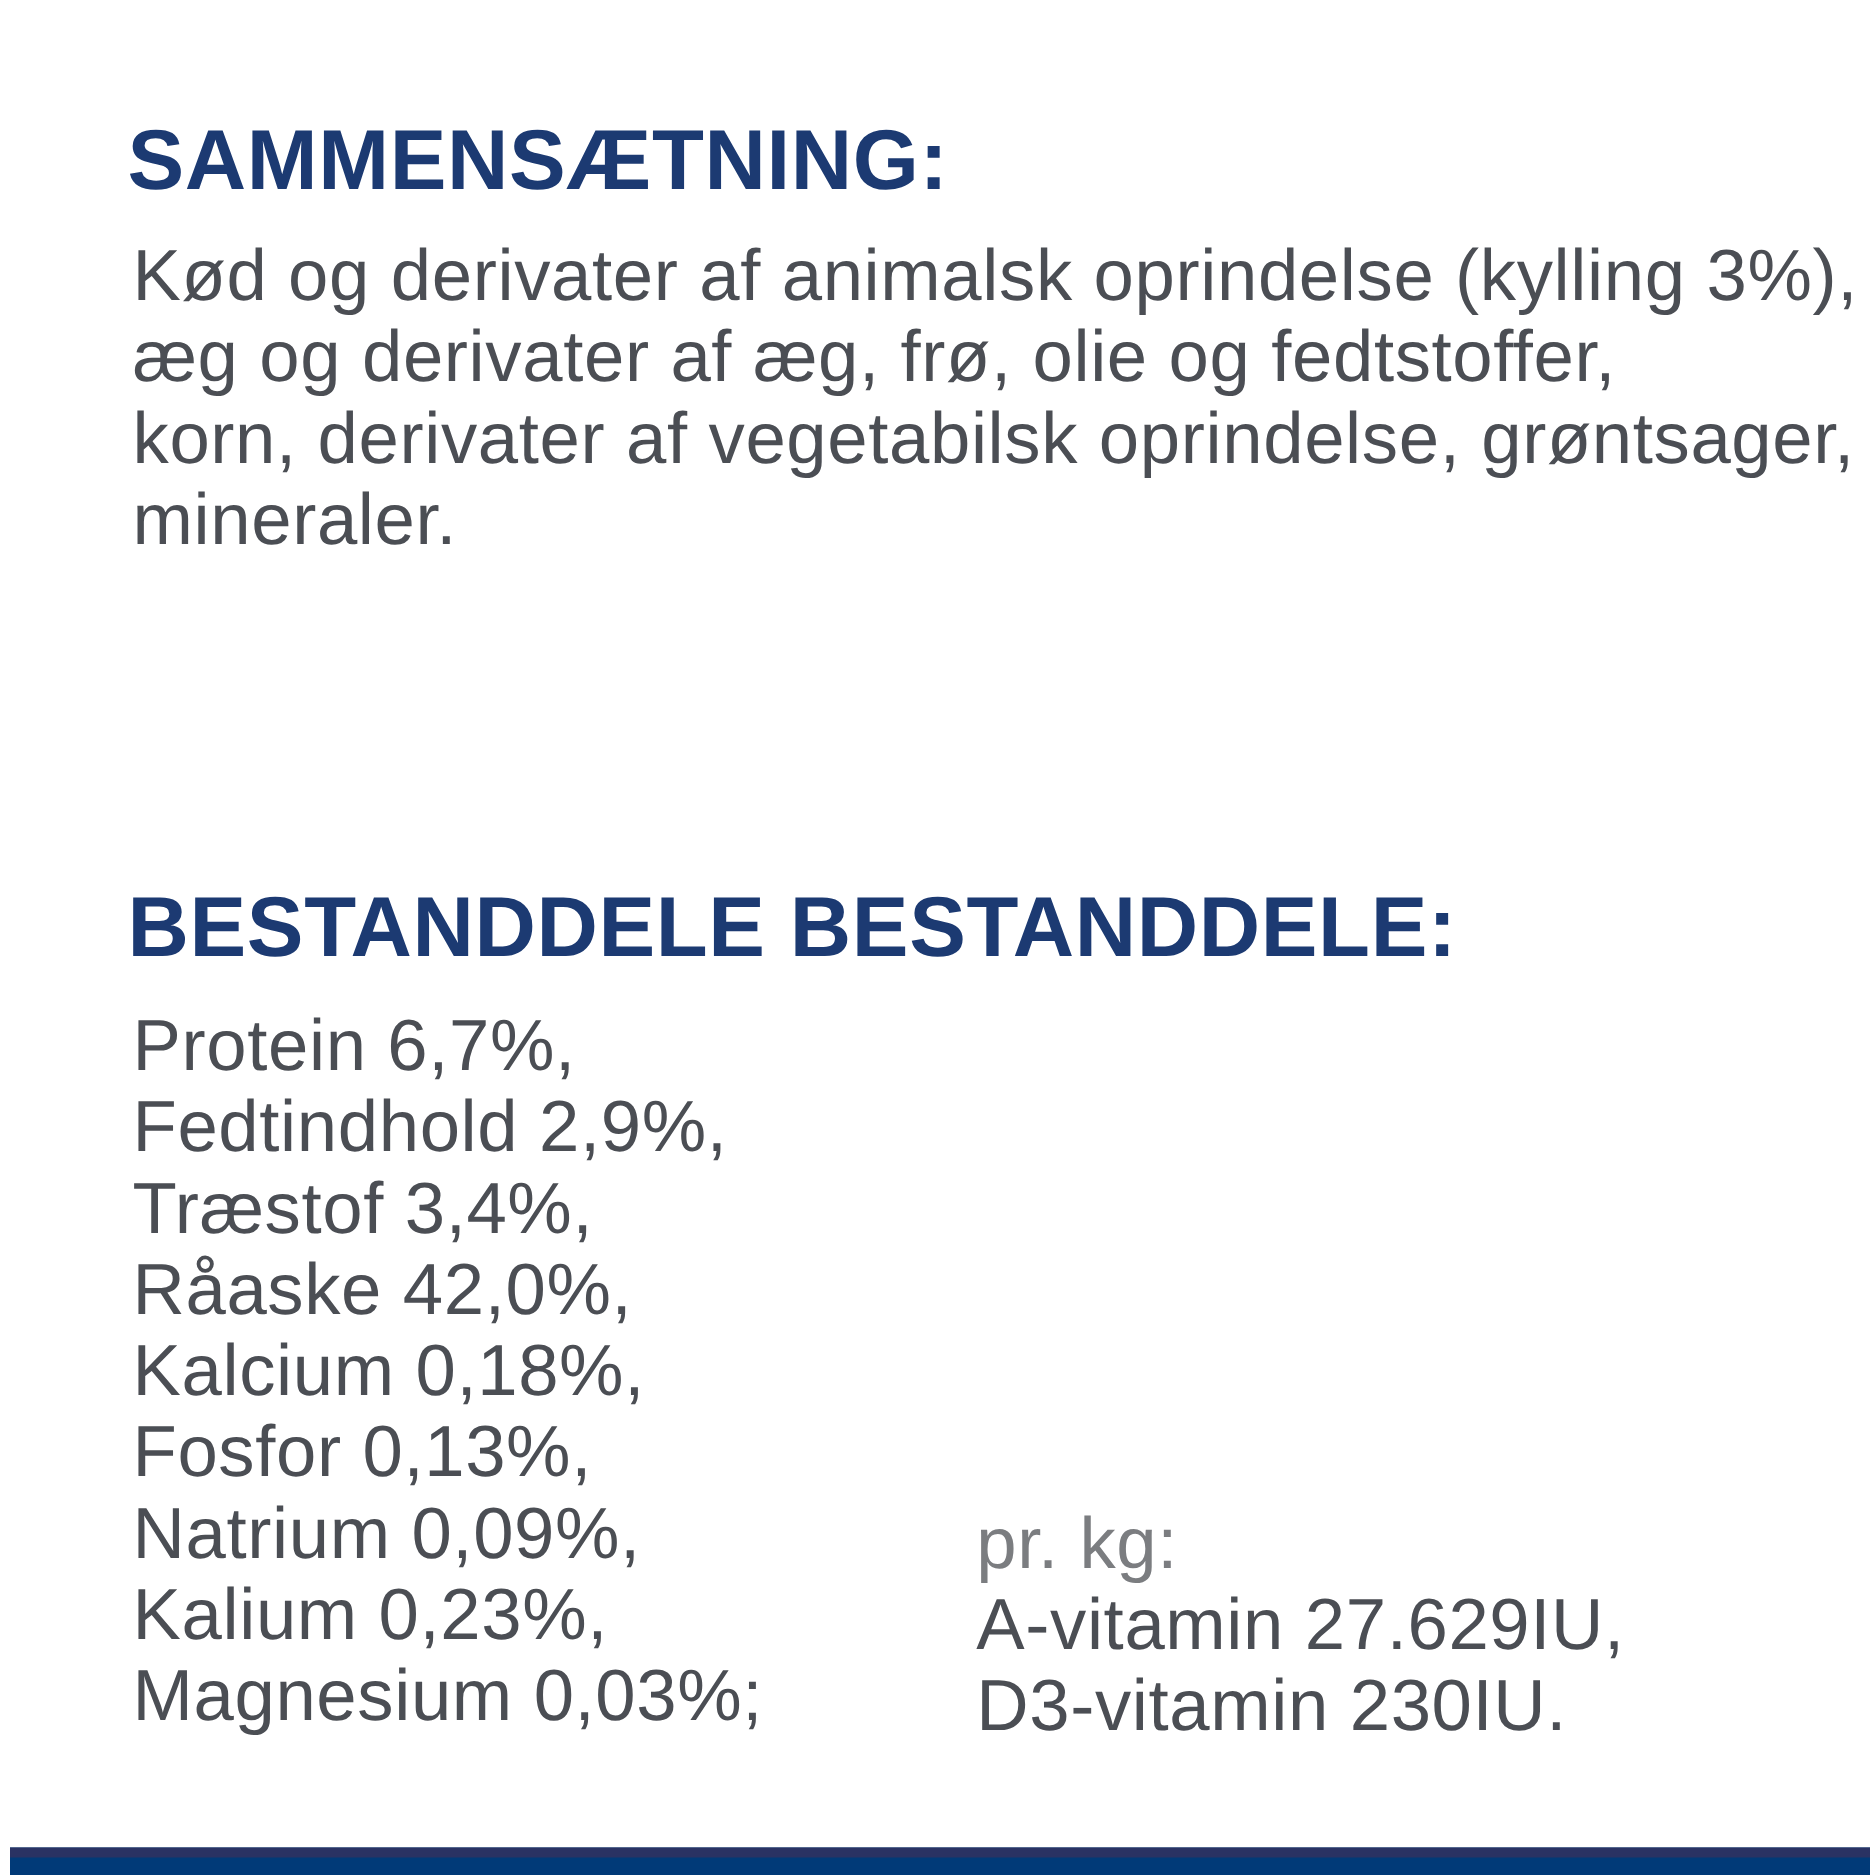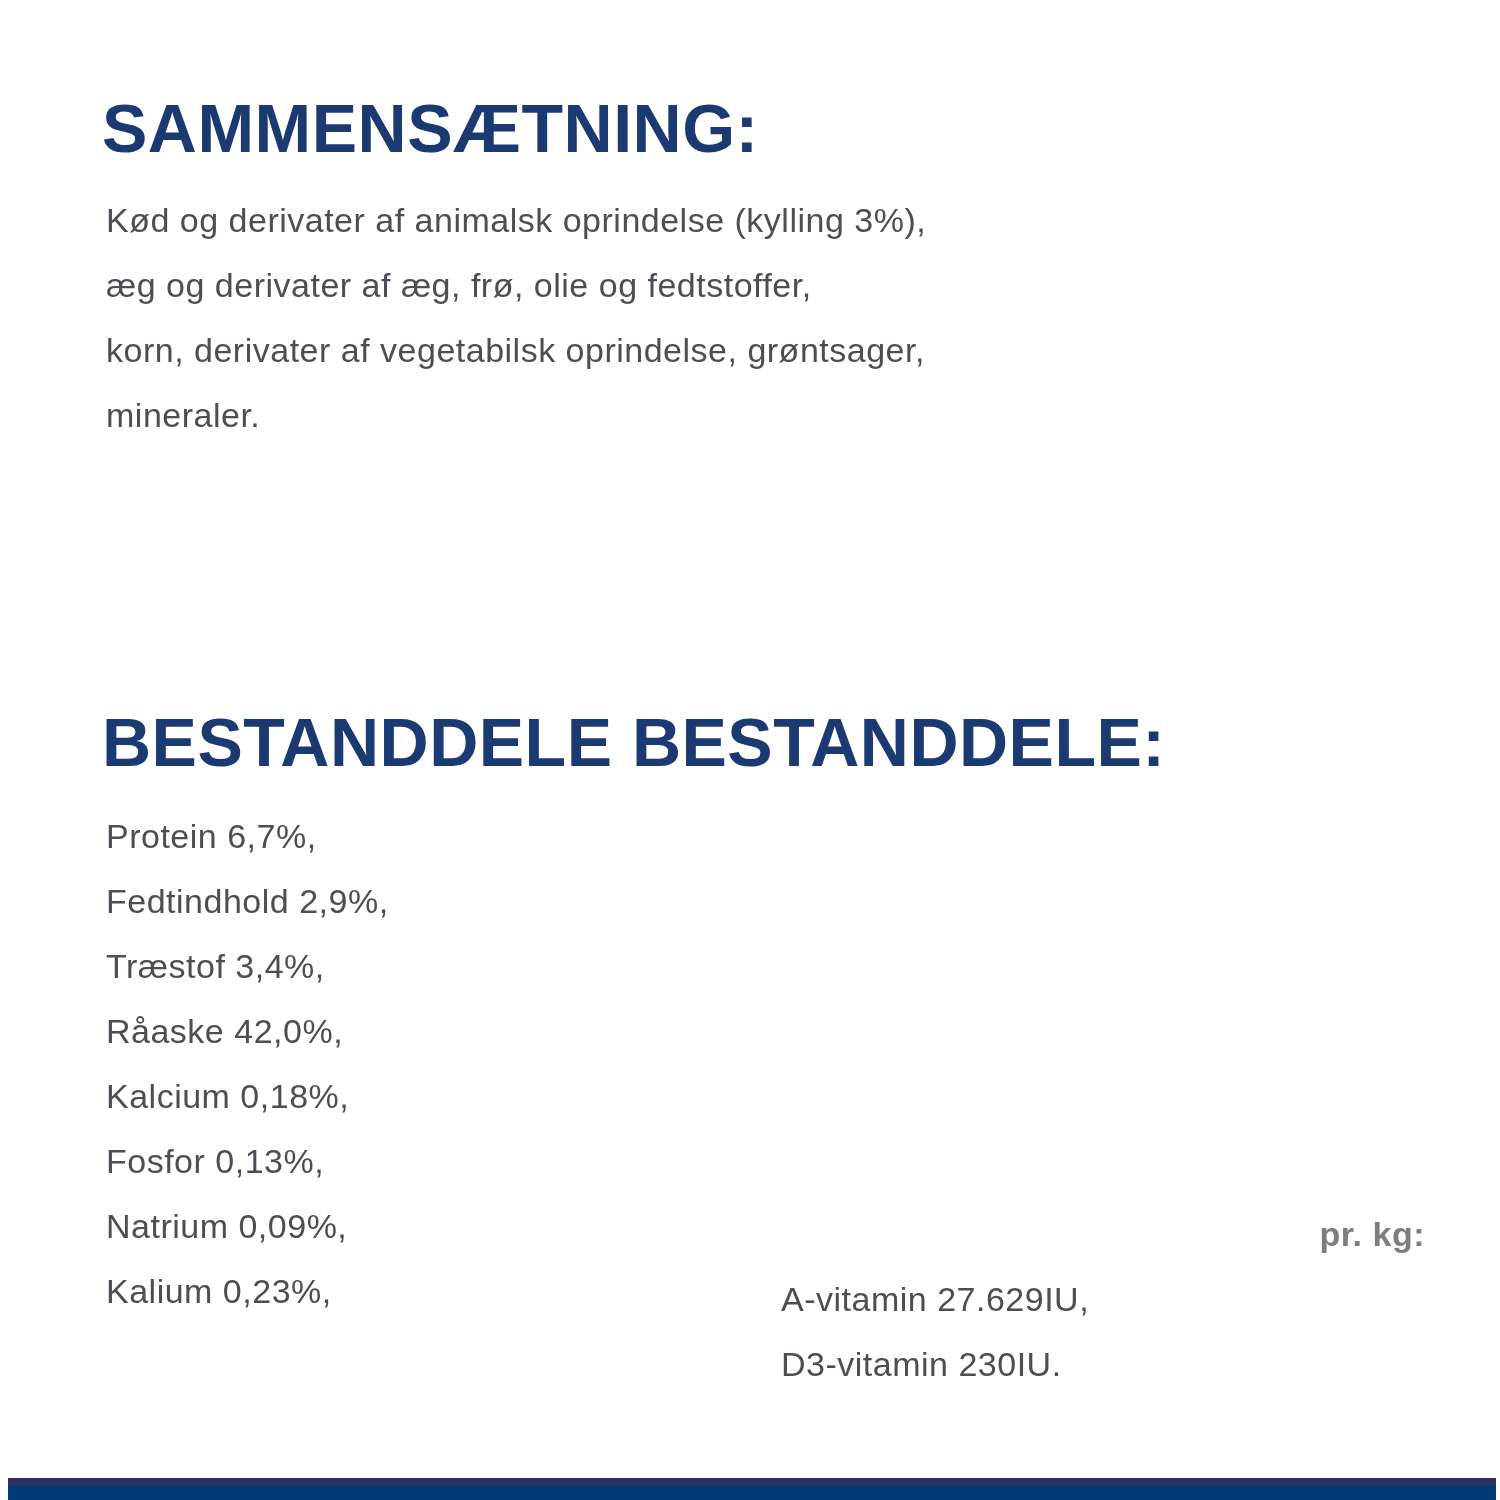--- a/index.html
+++ b/index.html
@@ -26,21 +26,21 @@
     font-size:68px;
     font-weight:bold;
     line-height:1;
     letter-spacing:0.5px;
     color:var(--navy);
     white-space:nowrap;
   }
   #composition-heading{top:82px;}
   #analytical-heading{top:696px;}
   .bodytext{
-    font-size:34px;
+    font-size:58px;
     line-height:57px;
     letter-spacing:0.5px;
     color:var(--body-gray);
     font-weight:400;
   }
   .para{
     position:absolute;
     left:90px;
     top:176px;
     width:1380px;
@@ -54,23 +54,22 @@
   }
   .list div{white-space:nowrap;}
   .perkg{
     position:absolute;
     left:765px;
     top:1190px;
     width:660px;
   }
   .perkg div{white-space:nowrap;}
   .perkg-label{
-    font-weight:bold;
+    font-weight:normal;
     color:var(--muted-gray);
-    text-align:right;
   }
   .bottom-bar{
     position:absolute;
     left:0;
     bottom:0;
     width:1500px;
     height:30px;
     background:var(--bar-blue);
   }
   .bar-edge{
@@ -101,20 +100,21 @@
     <h1 class="heading" id="analytical-heading">BESTANDDELE BESTANDDELE:</h1>
     <div class="list bodytext">
       <div>Protein 6,7%,</div>
       <div>Fedtindhold 2,9%,</div>
       <div>Træstof 3,4%,</div>
       <div>Råaske 42,0%,</div>
       <div>Kalcium 0,18%,</div>
       <div>Fosfor 0,13%,</div>
       <div>Natrium 0,09%,</div>
       <div>Kalium 0,23%,</div>
+      <div>Magnesium 0,03%;</div>
     </div>
     <div class="perkg bodytext">
       <div class="perkg-label">pr. kg:</div>
       <div>A-vitamin 27.629IU,</div>
       <div>D3-vitamin 230IU.</div>
     </div>
   </section>
 
   <div class="bottom-bar">
     <div class="bar-edge"></div>

